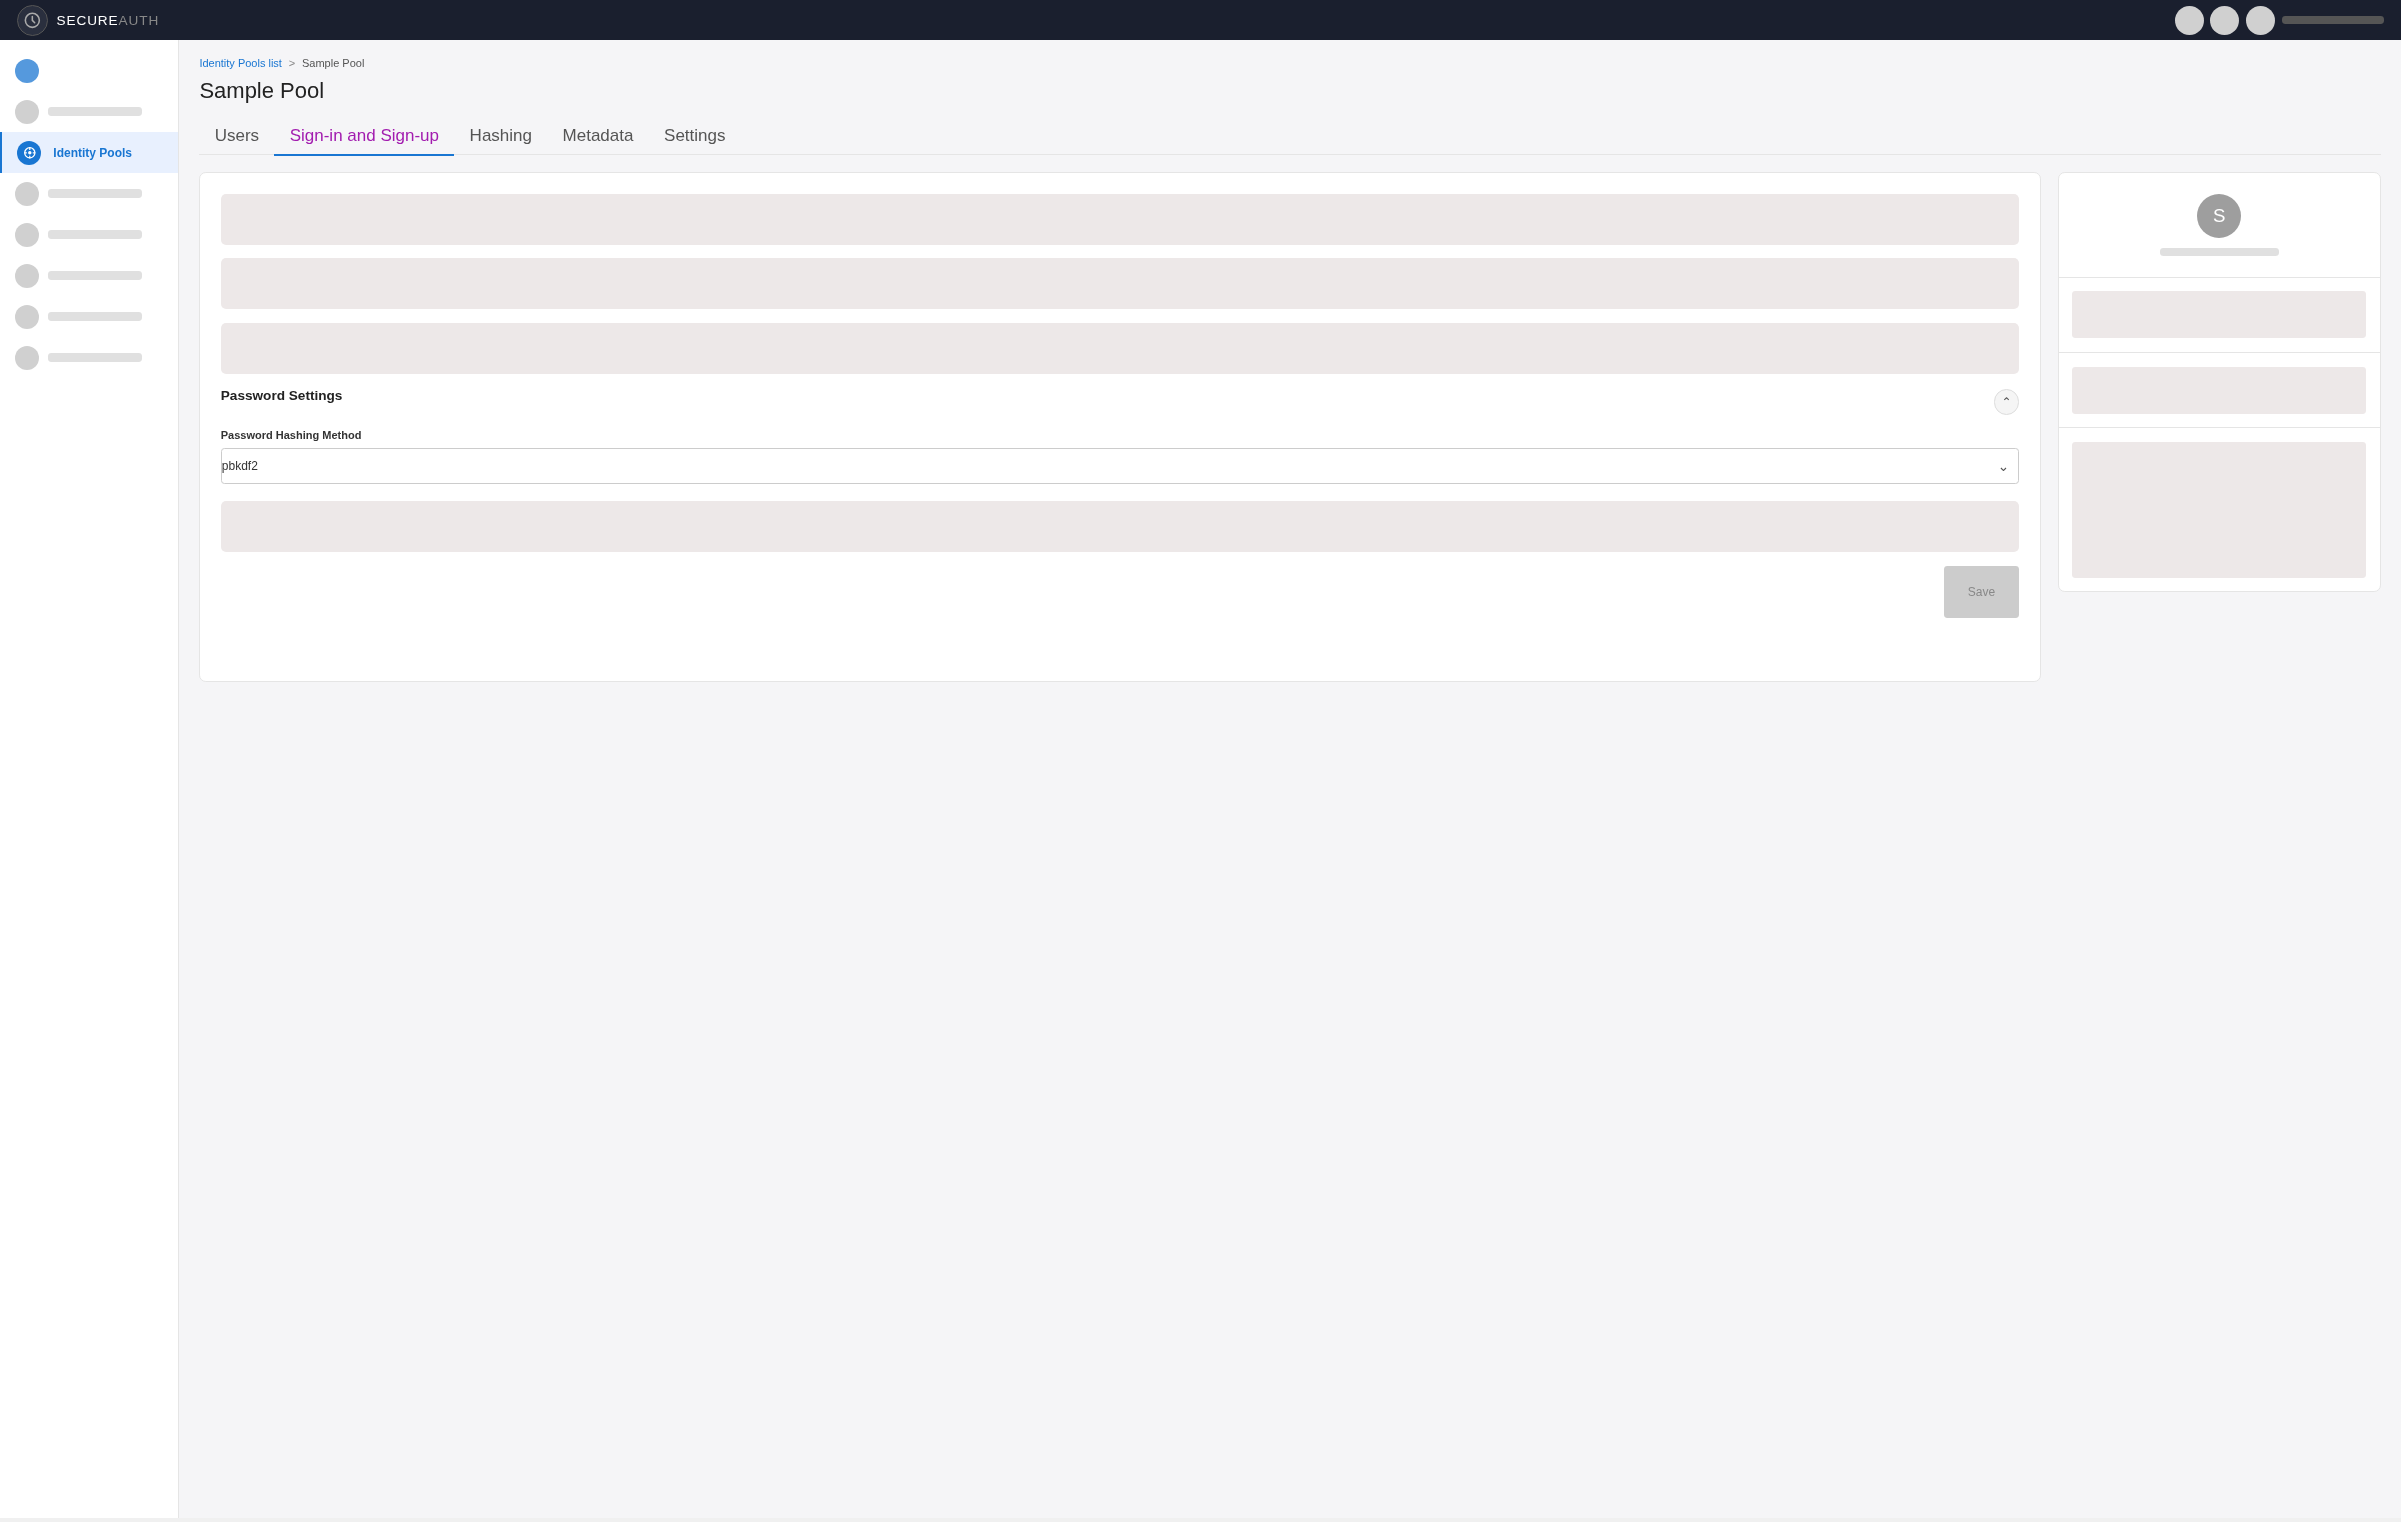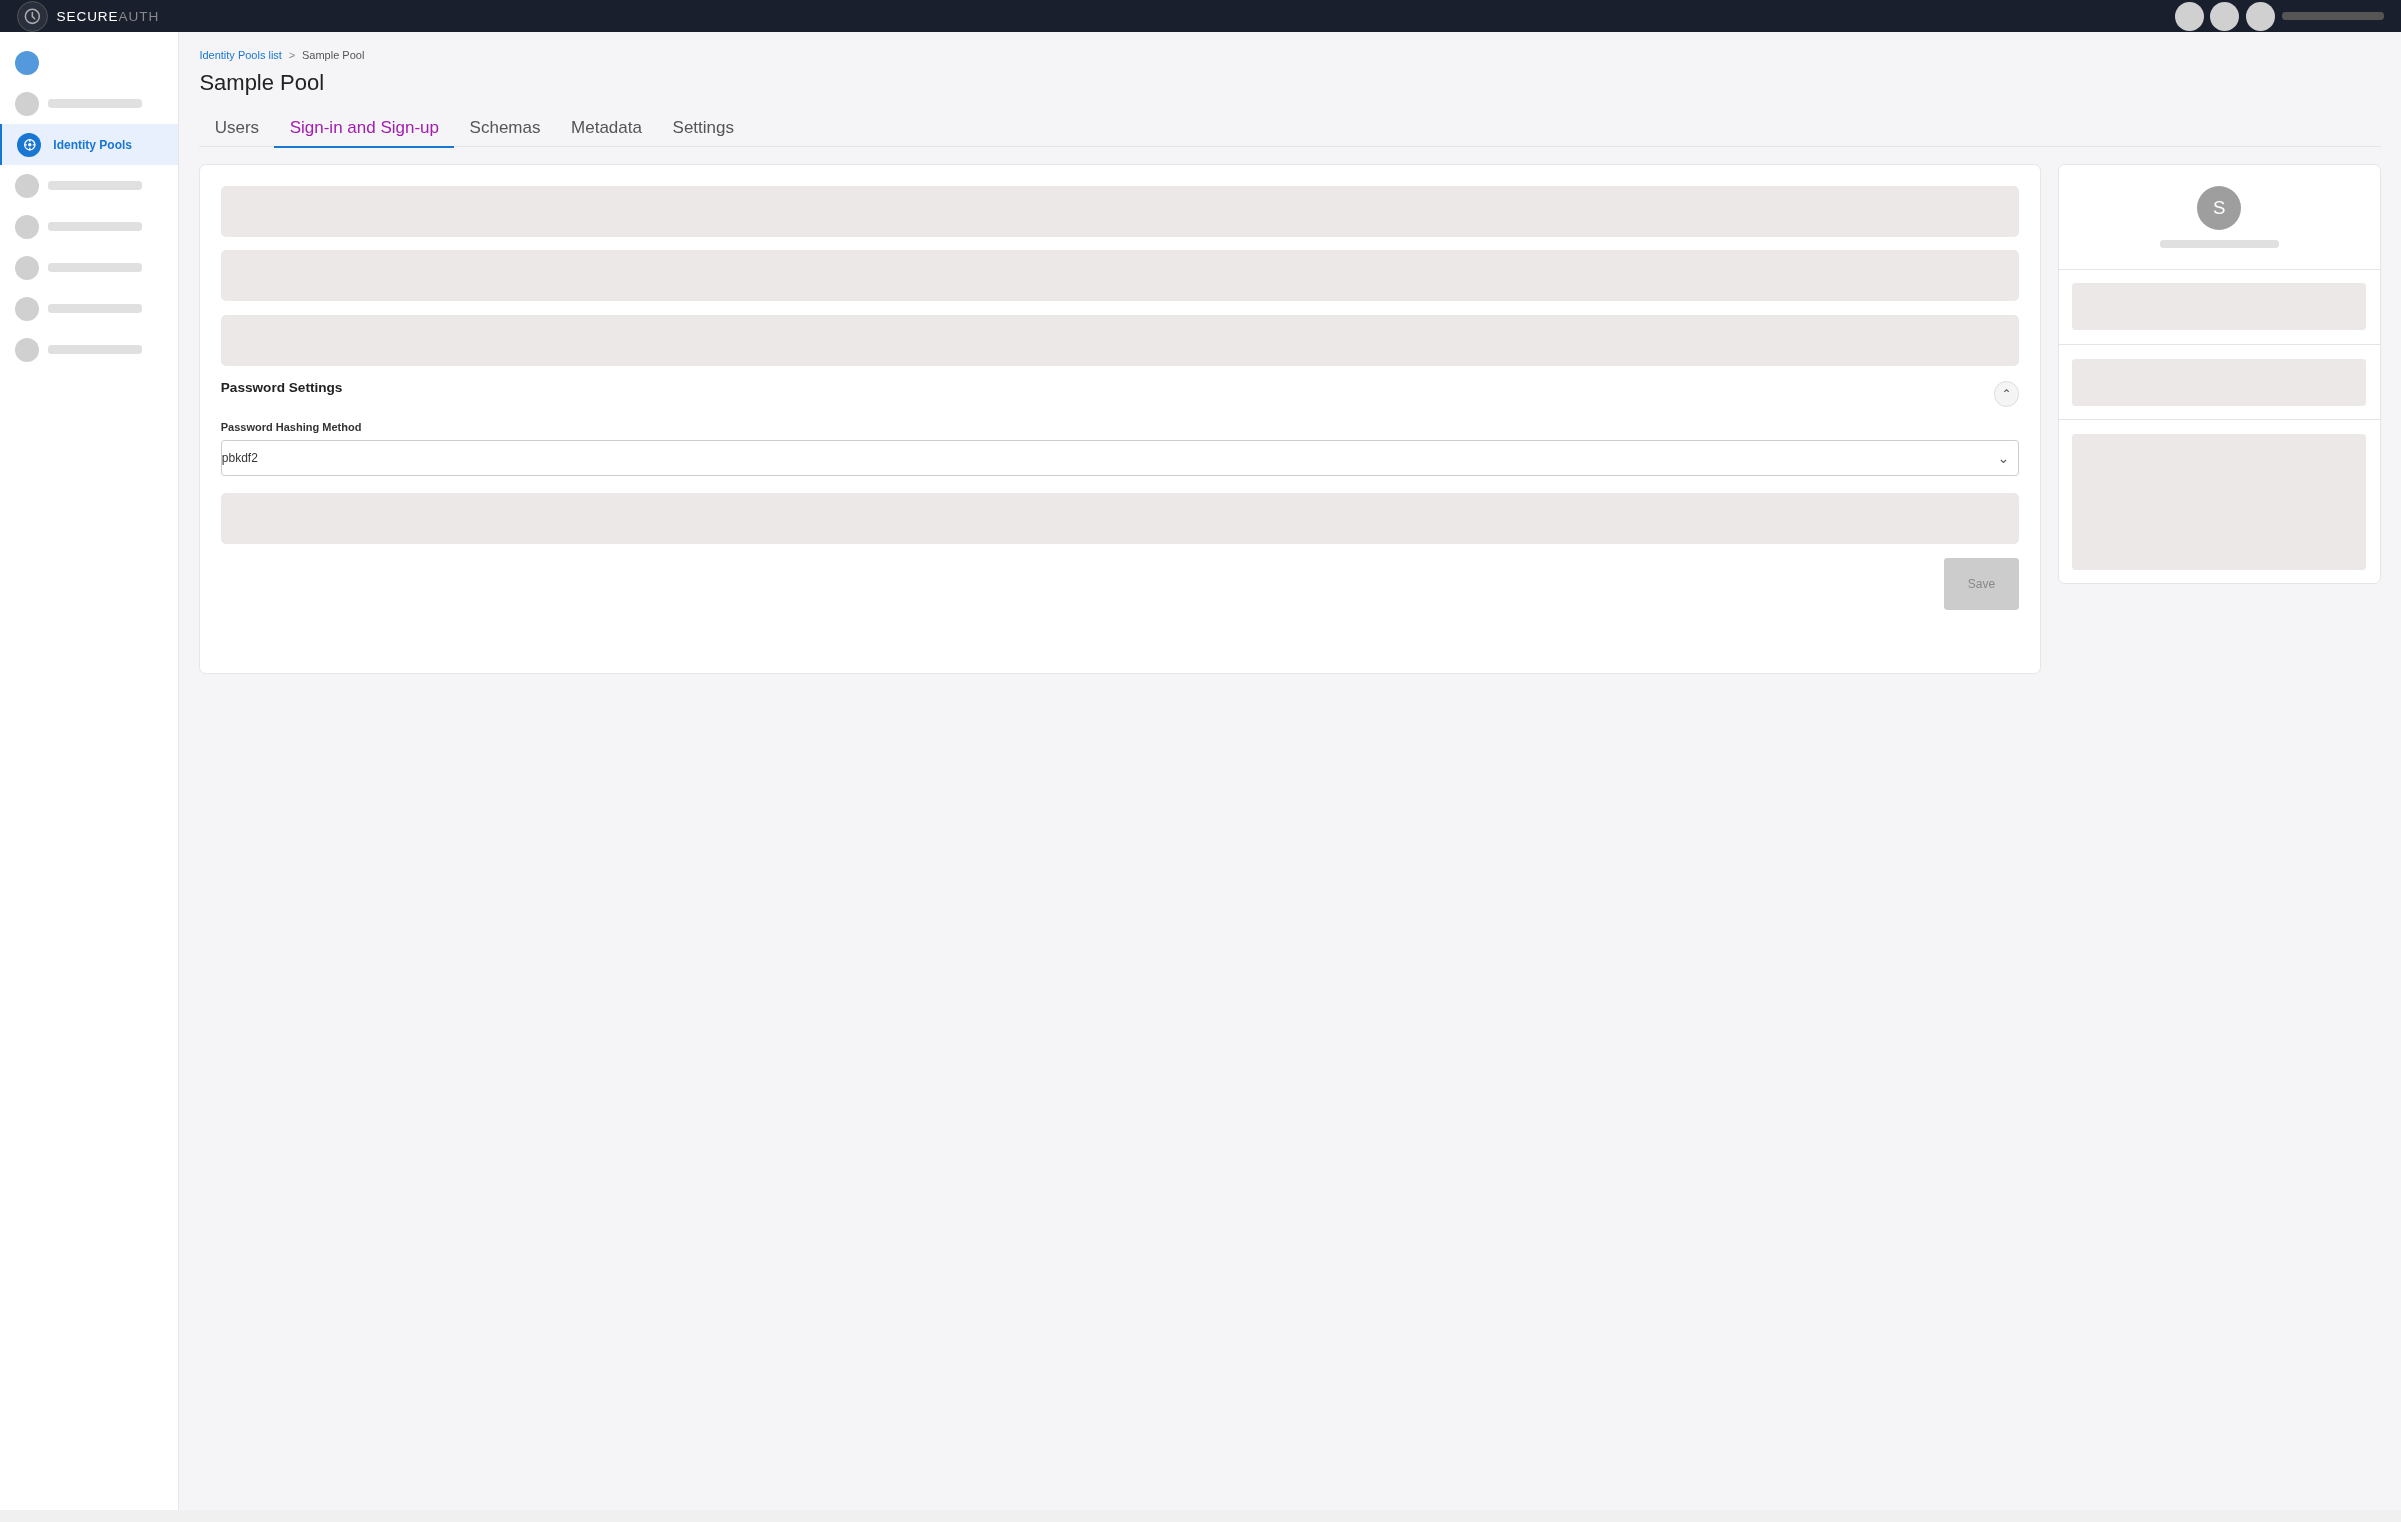--- a/index.html
+++ b/index.html
@@ -1,21 +1,21 @@
 <!DOCTYPE html>
 <html style="font-size:13.6px"><head>
   <meta charset="utf-8">
   <style>
     * { box-sizing: border-box; margin: 0; padding: 0; }
     body { font-family: -apple-system, BlinkMacSystemFont, 'Segoe UI', sans-serif; background: #f0f0f0; }
 
     
     .topnav {
       background: #1a1f2e;
-      height: 32px;
+      height: 40px;
       display: flex;
       align-items: center;
       padding: 4px 17px;
       justify-content: space-between;
       gap: 24px;
     }
     .topnav-brand {
       display: flex;
       align-items: center;
       gap: 8.5px;
@@ -385,21 +385,21 @@
       <span class="breadcrumb-link">Identity Pools list</span>
       <span class="breadcrumb-sep">&gt;</span>
       <span class="breadcrumb-current">Sample Pool</span>
     </div>
 
     <h1 class="page-title">Sample Pool</h1>
 
     <div class="tabs">
       <div class="tab">Users</div>
       <div class="tab active">Sign-in and Sign-up</div>
-      <div class="tab">Schemas</div>
+      <div class="tab">Hashing</div>
       <div class="tab">Metadata</div>
       <div class="tab">Settings</div>
     </div>
 
     <div class="content-row">
 
       <div class="main-card">
 
         <div class="skeleton-block"></div>
         <div class="skeleton-block"></div>

